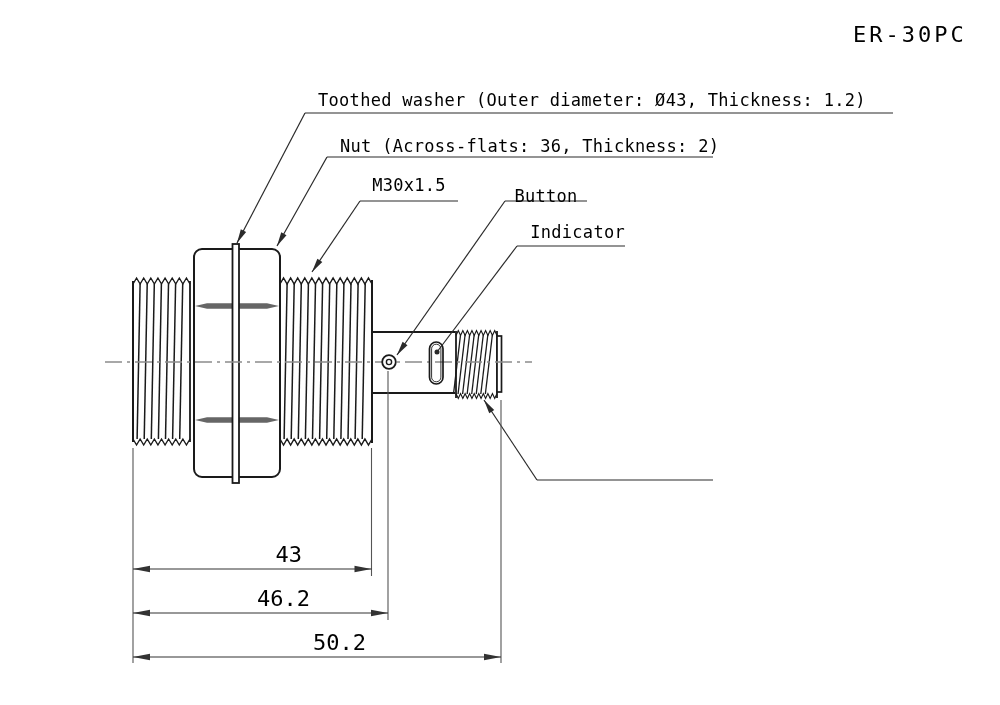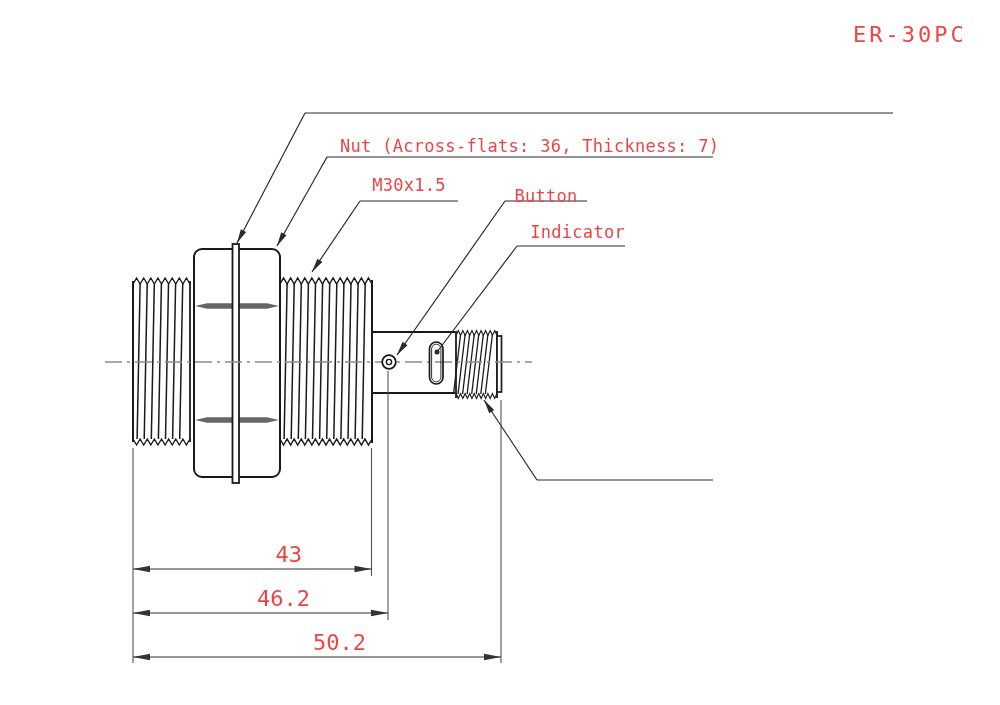--- a/index.html
+++ b/index.html
@@ -1,17 +1,17 @@
 <!DOCTYPE html>
 <html><head>
 <meta charset="utf-8">
 <style>
   html,body{margin:0;padding:0;background:#fff;}
   .canvas{position:relative;width:1000px;height:705px;background:#fff;overflow:hidden;
-          font-family:"DejaVu Sans Mono","Liberation Mono",monospace;color:#ef4444;}
+          font-family:"DejaVu Sans Mono","Liberation Mono",monospace;color:#000000;}
   svg{position:absolute;left:0;top:0;}
   .label{position:absolute;font-size:17px;letter-spacing:0.3px;white-space:nowrap;line-height:1.18;}
   .ctr{text-align:center;}
   .dim{position:absolute;font-size:22px;white-space:nowrap;text-align:right;line-height:1.18;}
   .title{position:absolute;left:853px;top:22px;font-size:22px;letter-spacing:3px;white-space:nowrap;}
 </style>
 </head>
 <body>
 
 <div class="canvas">
@@ -143,21 +143,22 @@
         <g>
           <line x1="133" y1="657" x2="501" y2="657" stroke="#333333" stroke-width="1.2" fill="none"></line>
           <polygon points="0,0 -17,-3.2 -17,3.2" fill="#333333" transform="translate(133 657) rotate(180)"></polygon>
           <polygon points="0,0 -17,-3.2 -17,3.2" fill="#333333" transform="translate(501 657) rotate(0)"></polygon>
         </g>
       </g>
   </svg>
 
   <div class="title">ER-30PC</div>
 
-  <div class="label" style="left:340px;top:136px;">Nut (Across-flats: 36, Thickness: 7)</div>
+  <div class="label" style="left:318px;top:90px;">Toothed washer (Outer diameter: Ø43, Thickness: 1.2)</div>
+  <div class="label" style="left:340px;top:136px;">Nut (Across-flats: 36, Thickness: 2)</div>
   <div class="label ctr" style="left:360px;top:175px;width:98px;">M30x1.5</div>
   <div class="label ctr" style="left:505px;top:186px;width:82px;">Button</div>
   <div class="label ctr" style="left:517px;top:222px;width:108px;text-align:right;">Indicator</div>
 
   <div class="dim" style="left:202px;top:542px;width:100px;">43</div>
   <div class="dim" style="left:210px;top:586px;width:100px;">46.2</div>
   <div class="dim" style="left:266px;top:630px;width:100px;">50.2</div>
 
 </div>
 

